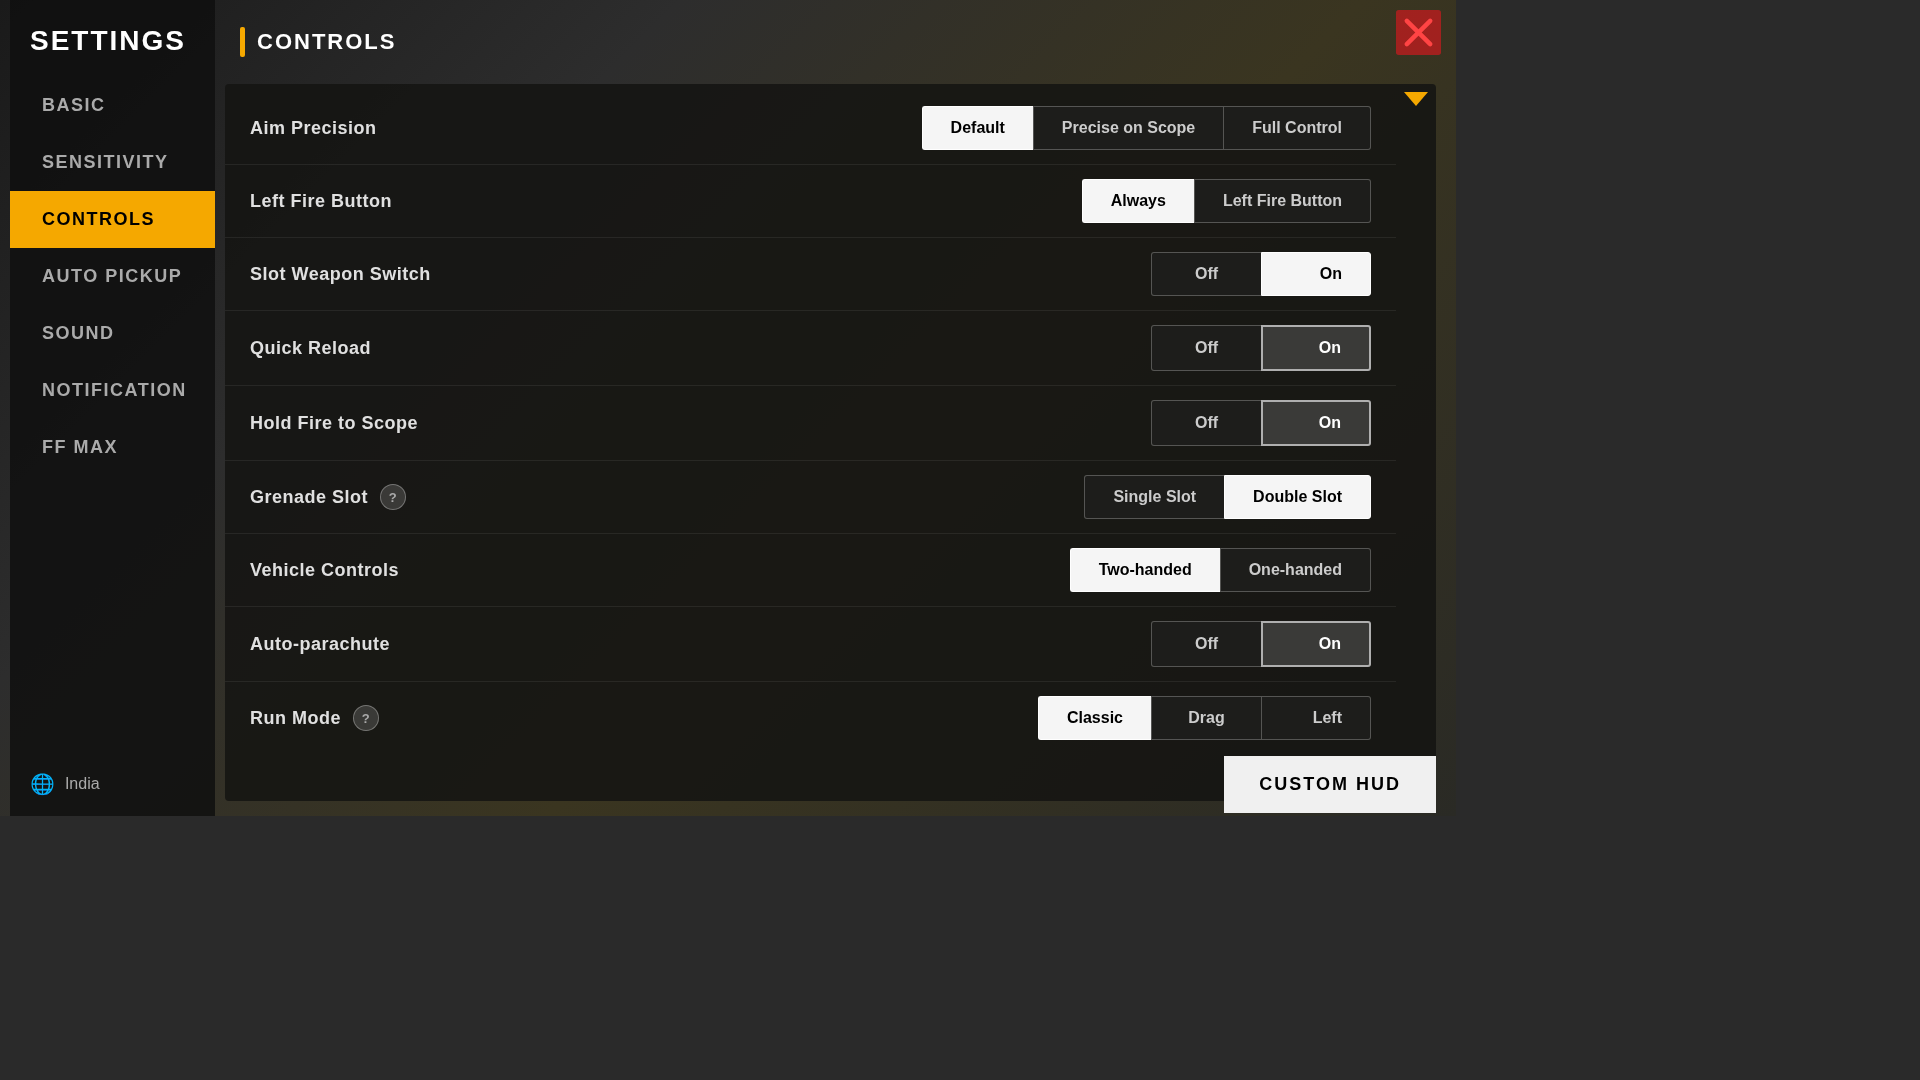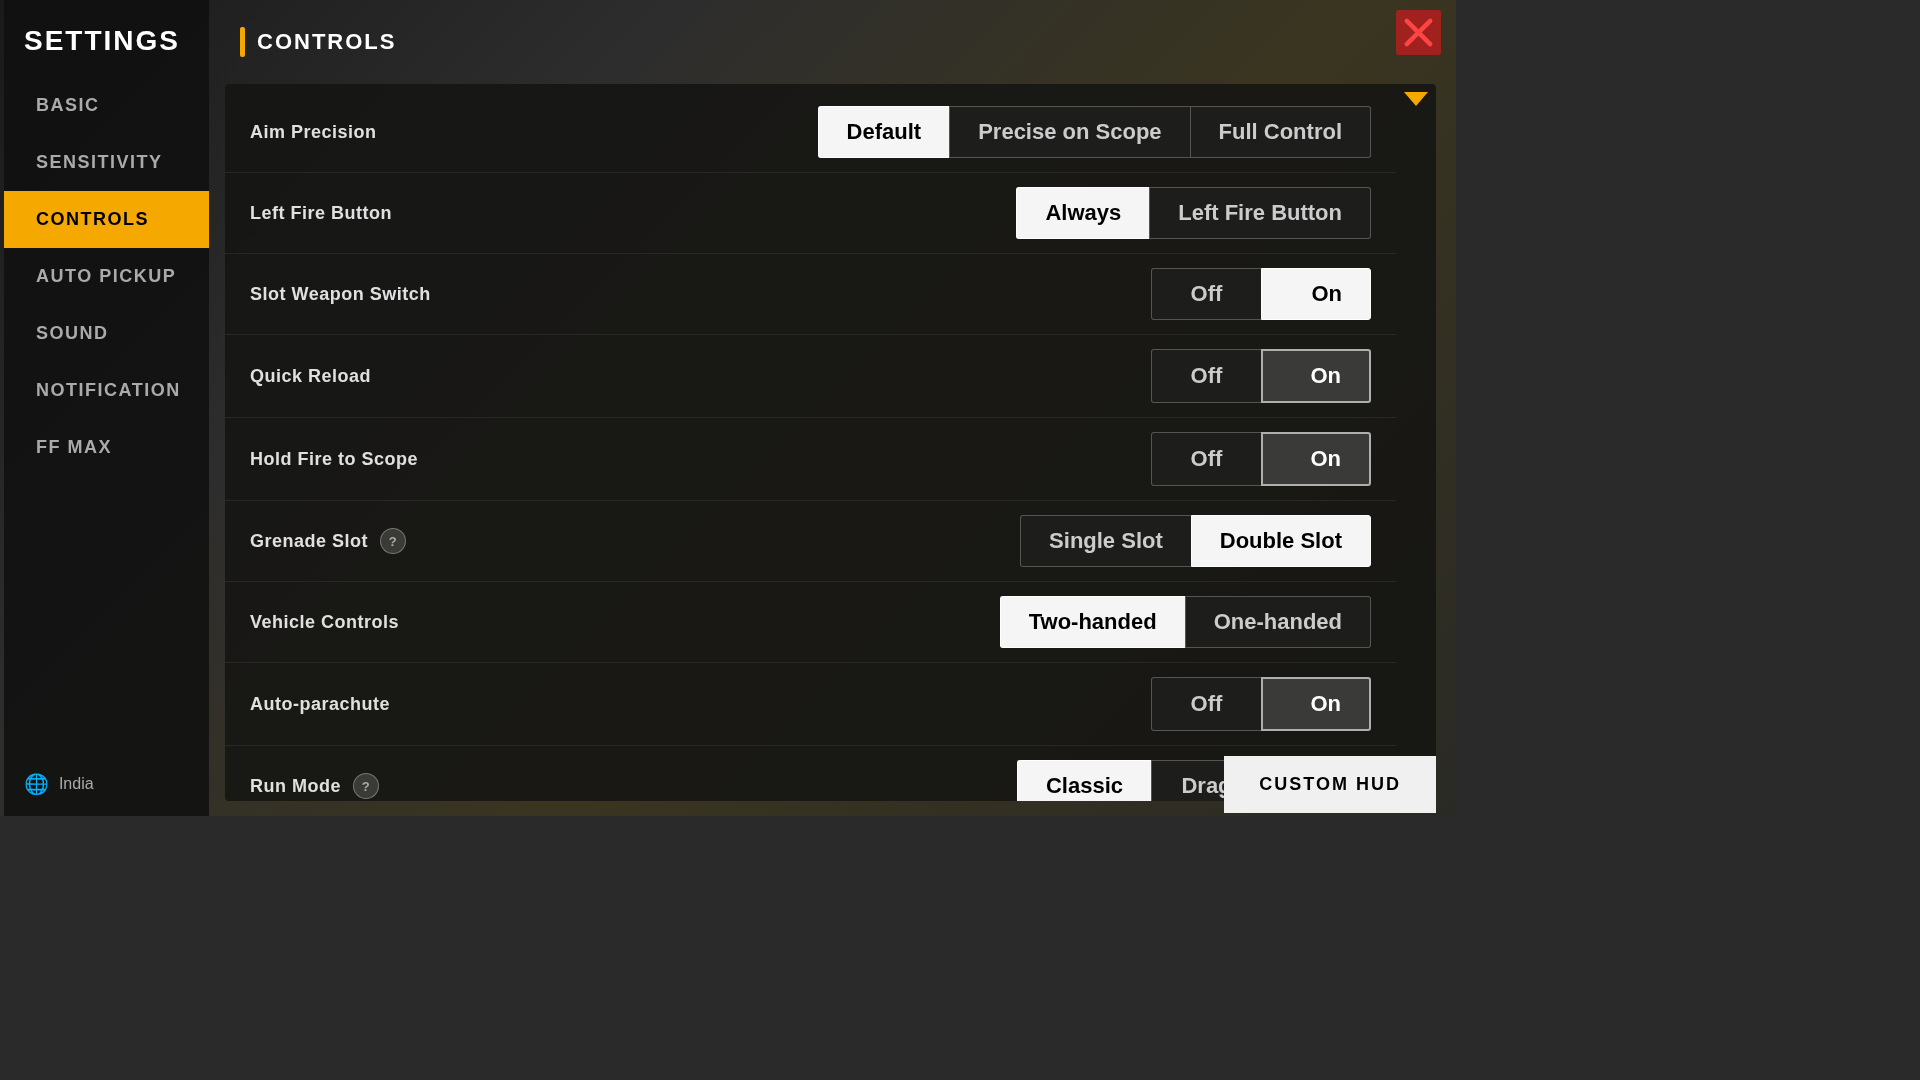--- a/index.html
+++ b/index.html
@@ -16,21 +16,21 @@
     
     .bg {
       position: absolute;
       inset: 0;
       background: linear-gradient(135deg, #1a1a1a 0%, #2d2d2d 30%, #3a3520 60%, #2a2a25 100%);
     }
 
     
     .sidebar {
       position: absolute;
-      left: 4px;
+      left: 10px;
       top: 0;
       width: 205px;
       height: 100%;
       background: rgba(15, 15, 15, 0.85);
       display: flex;
       flex-direction: column;
       padding-top: 10px;
       z-index: 10;
     }
 
@@ -190,21 +190,21 @@
     
     .btn-group {
       display: flex;
     }
 
     .btn-option {
       padding: 12px 28px;
       border: 1.5px solid rgba(255,255,255,0.25);
       background: rgba(30,30,28,0.9);
       color: #cccccc;
-      font-size: 22px;
+      font-size: 16px;
       font-weight: 600;
       cursor: pointer;
       min-width: 110px;
       text-align: center;
       transition: all 0.15s;
     }
 
     .btn-option:first-child {
       border-radius: 3px 0 0 3px;
     }

